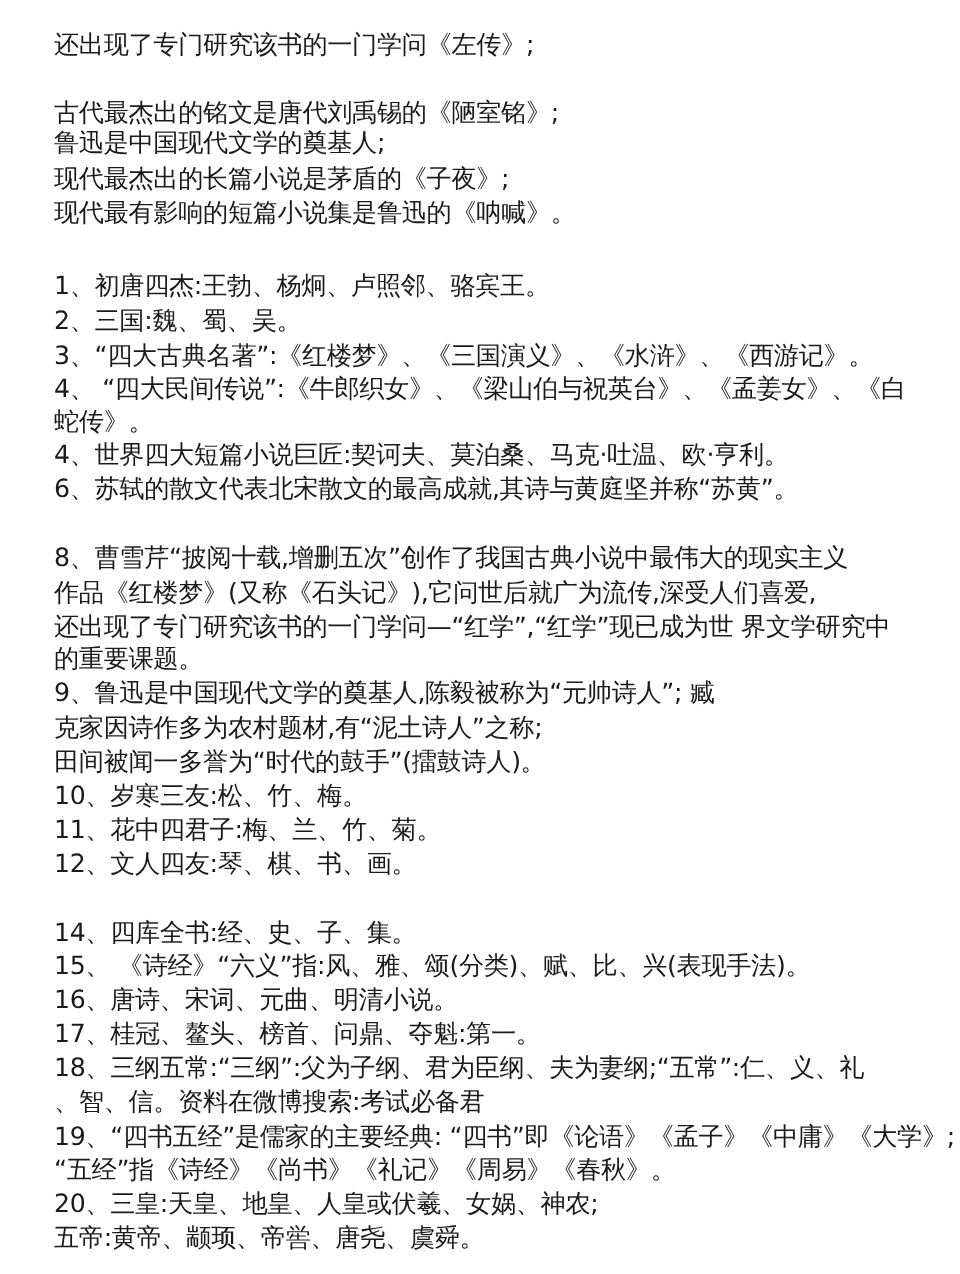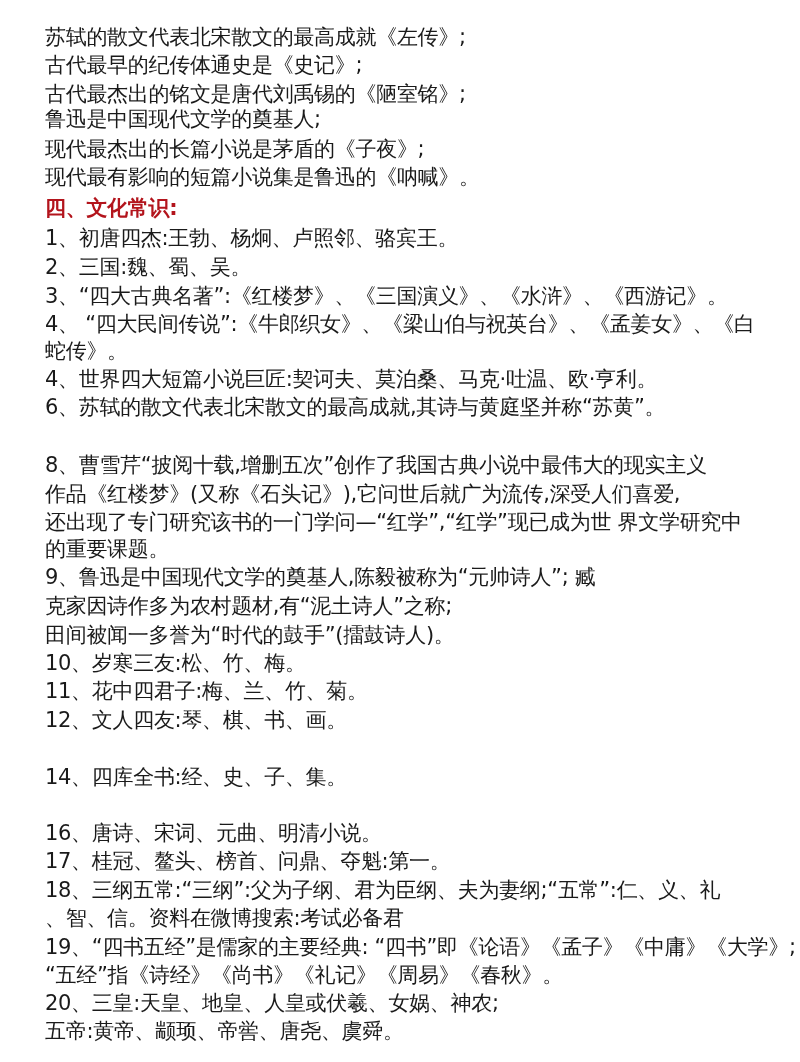--- a/index.html
+++ b/index.html
@@ -13,47 +13,46 @@
       position: absolute; left: 45px; right: 20px;
       font-size: 21px; line-height: 30px; white-space: nowrap;
       letter-spacing: -0.3px;
     }
     .heading { color: #b3141c; font-weight: bold; }
   </style>
 </head>
 <body>
 
 <div class="doc">
-  <div class="line" style="top:22px">苏轼的散文代表北宋散文的最高成就《左传》;</div>
-  <div class="line" style="top:50px">古代最早的纪传体通史是《史记》;</div>
+  <div class="line" style="top:22px">还出现了专门研究该书的一门学问《左传》;</div>
   <div class="line" style="top:79px">古代最杰出的铭文是唐代刘禹锡的《陋室铭》;</div>
   <div class="line" style="top:104px">鲁迅是中国现代文学的奠基人;</div>
   <div class="line" style="top:134px">现代最杰出的长篇小说是茅盾的《子夜》;</div>
   <div class="line" style="top:162px">现代最有影响的短篇小说集是鲁迅的《呐喊》。</div>
 
-  <div class="line heading" style="top:193px">四、文化常识:</div>
 
   <div class="line" style="top:223px">1、初唐四杰:王勃、杨炯、卢照邻、骆宾王。</div>
   <div class="line" style="top:252px">2、三国:魏、蜀、吴。</div>
   <div class="line" style="top:281px">3、“四大古典名著”:《红楼梦》、《三国演义》、《水浒》、《西游记》。</div>
   <div class="line" style="top:309px">4、 “四大民间传说”:《牛郎织女》、《梁山伯与祝英台》、《孟姜女》、《白</div>
   <div class="line" style="top:336px">蛇传》。</div>
   <div class="line" style="top:364px">4、世界四大短篇小说巨匠:契诃夫、莫泊桑、马克·吐温、欧·亨利。</div>
   <div class="line" style="top:392px">6、苏轼的散文代表北宋散文的最高成就,其诗与黄庭坚并称“苏黄”。</div>
   <div class="line" style="top:450px">8、曹雪芹“披阅十载,增删五次”创作了我国古典小说中最伟大的现实主义</div>
   <div class="line" style="top:479px">作品《红楼梦》(又称《石头记》),它问世后就广为流传,深受人们喜爱,</div>
   <div class="line" style="top:507px">还出现了专门研究该书的一门学问—“红学”,“红学”现已成为世 界文学研究中</div>
   <div class="line" style="top:534px">的重要课题。</div>
   <div class="line" style="top:562px">9、鲁迅是中国现代文学的奠基人,陈毅被称为“元帅诗人”; 臧</div>
   <div class="line" style="top:620px">田间被闻一多誉为“时代的鼓手”(擂鼓诗人)。</div>
   <div class="line" style="top:591px">克家因诗作多为农村题材,有“泥土诗人”之称;</div>
   <div class="line" style="top:648px">10、岁寒三友:松、竹、梅。</div>
   <div class="line" style="top:676px">11、花中四君子:梅、兰、竹、菊。</div>
   <div class="line" style="top:705px">12、文人四友:琴、棋、书、画。</div>
   <div class="line" style="top:762px">14、四库全书:经、史、子、集。</div>
+  <div class="line" style="top:790px">15、 《诗经》“六义”指:风、雅、颂(分类)、赋、比、兴(表现手法)。</div>
   <div class="line" style="top:818px">16、唐诗、宋词、元曲、明清小说。</div>
   <div class="line" style="top:846px">17、桂冠、鳌头、榜首、问鼎、夺魁:第一。</div>
   <div class="line" style="top:875px">18、三纲五常:“三纲”:父为子纲、君为臣纲、夫为妻纲;“五常”:仁、义、礼</div>
   <div class="line" style="top:903px">、智、信。资料在微博搜索:考试必备君</div>
   <div class="line" style="top:932px">19、“四书五经”是儒家的主要经典: “四书”即《论语》《孟子》《中庸》《大学》;</div>
   <div class="line" style="top:960px">“五经”指《诗经》《尚书》《礼记》《周易》《春秋》。</div>
   <div class="line" style="top:988px">20、三皇:天皇、地皇、人皇或伏羲、女娲、神农;</div>
   <div class="line" style="top:1016px">五帝:黄帝、颛顼、帝喾、唐尧、虞舜。</div>
 </div>
 

